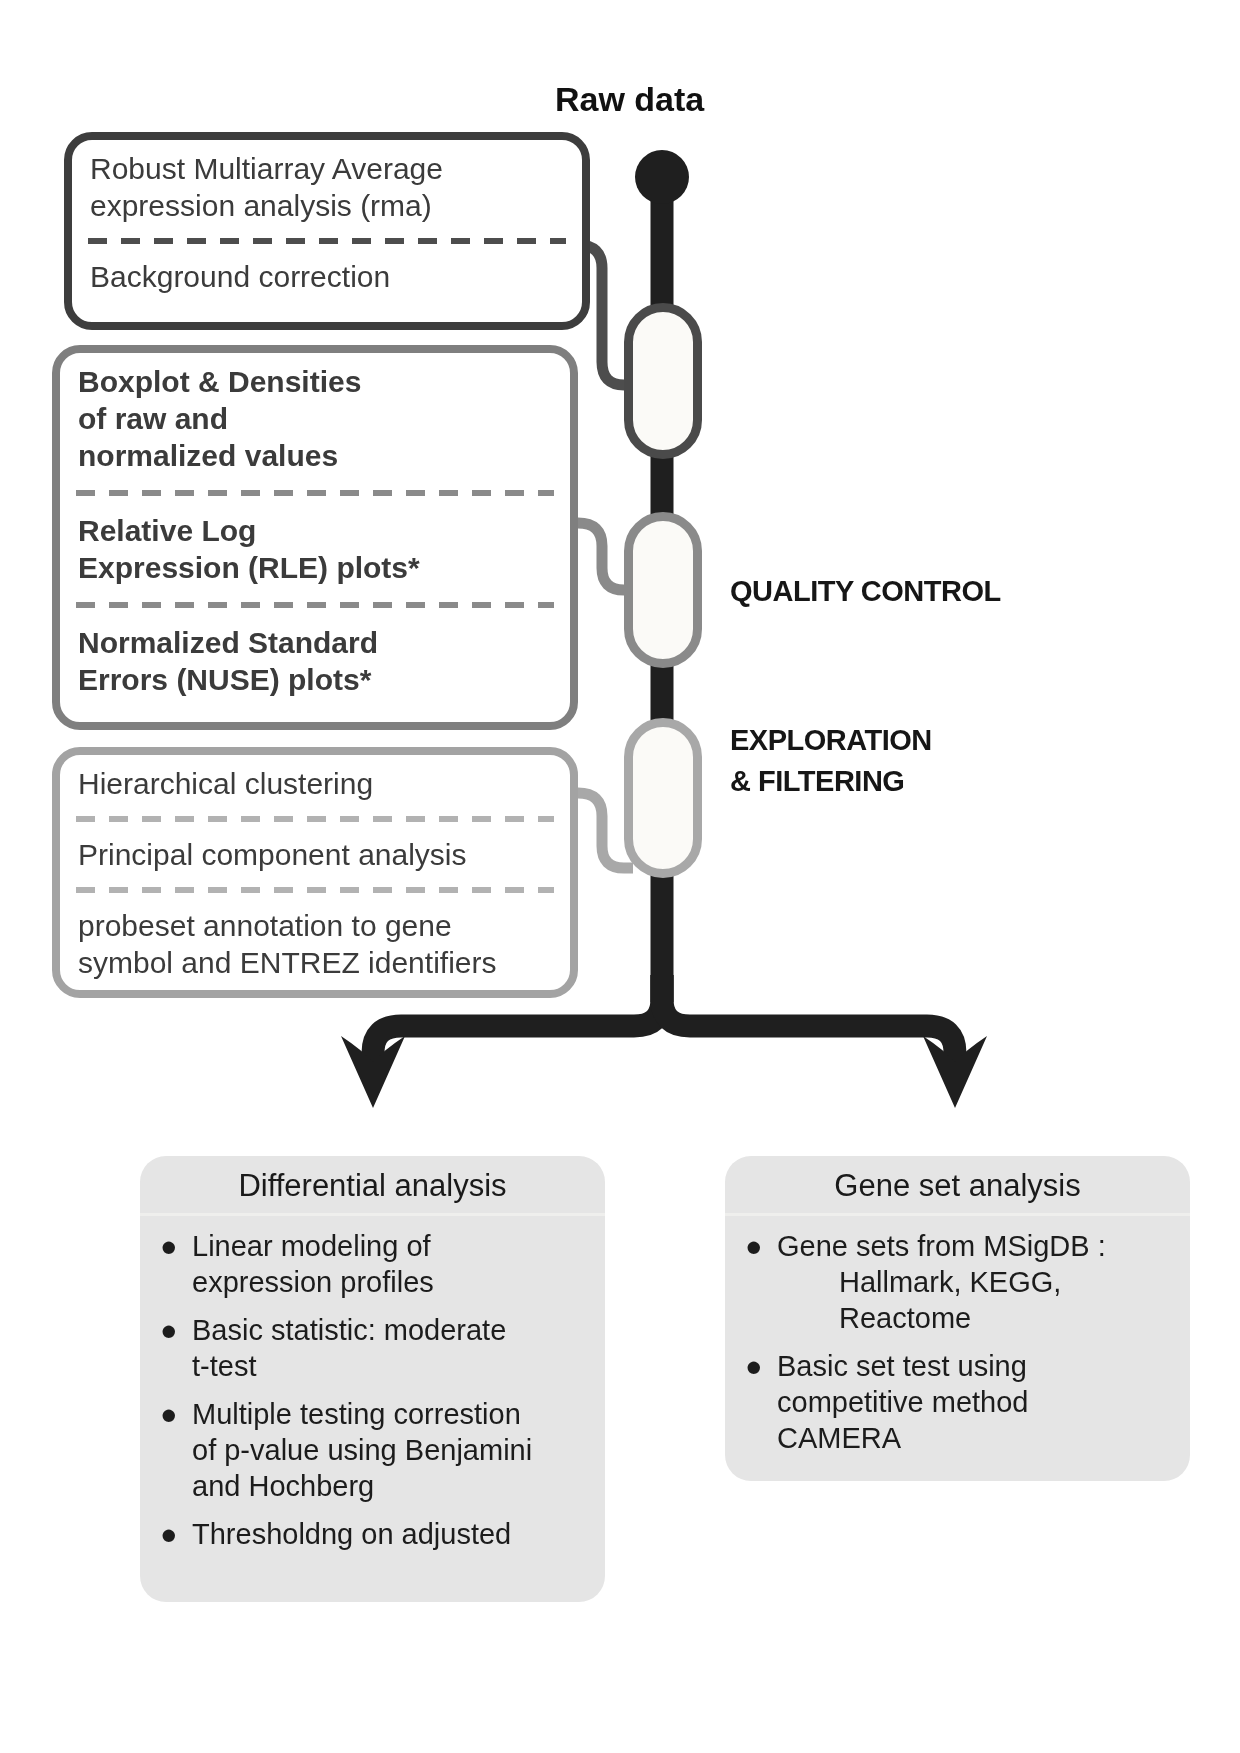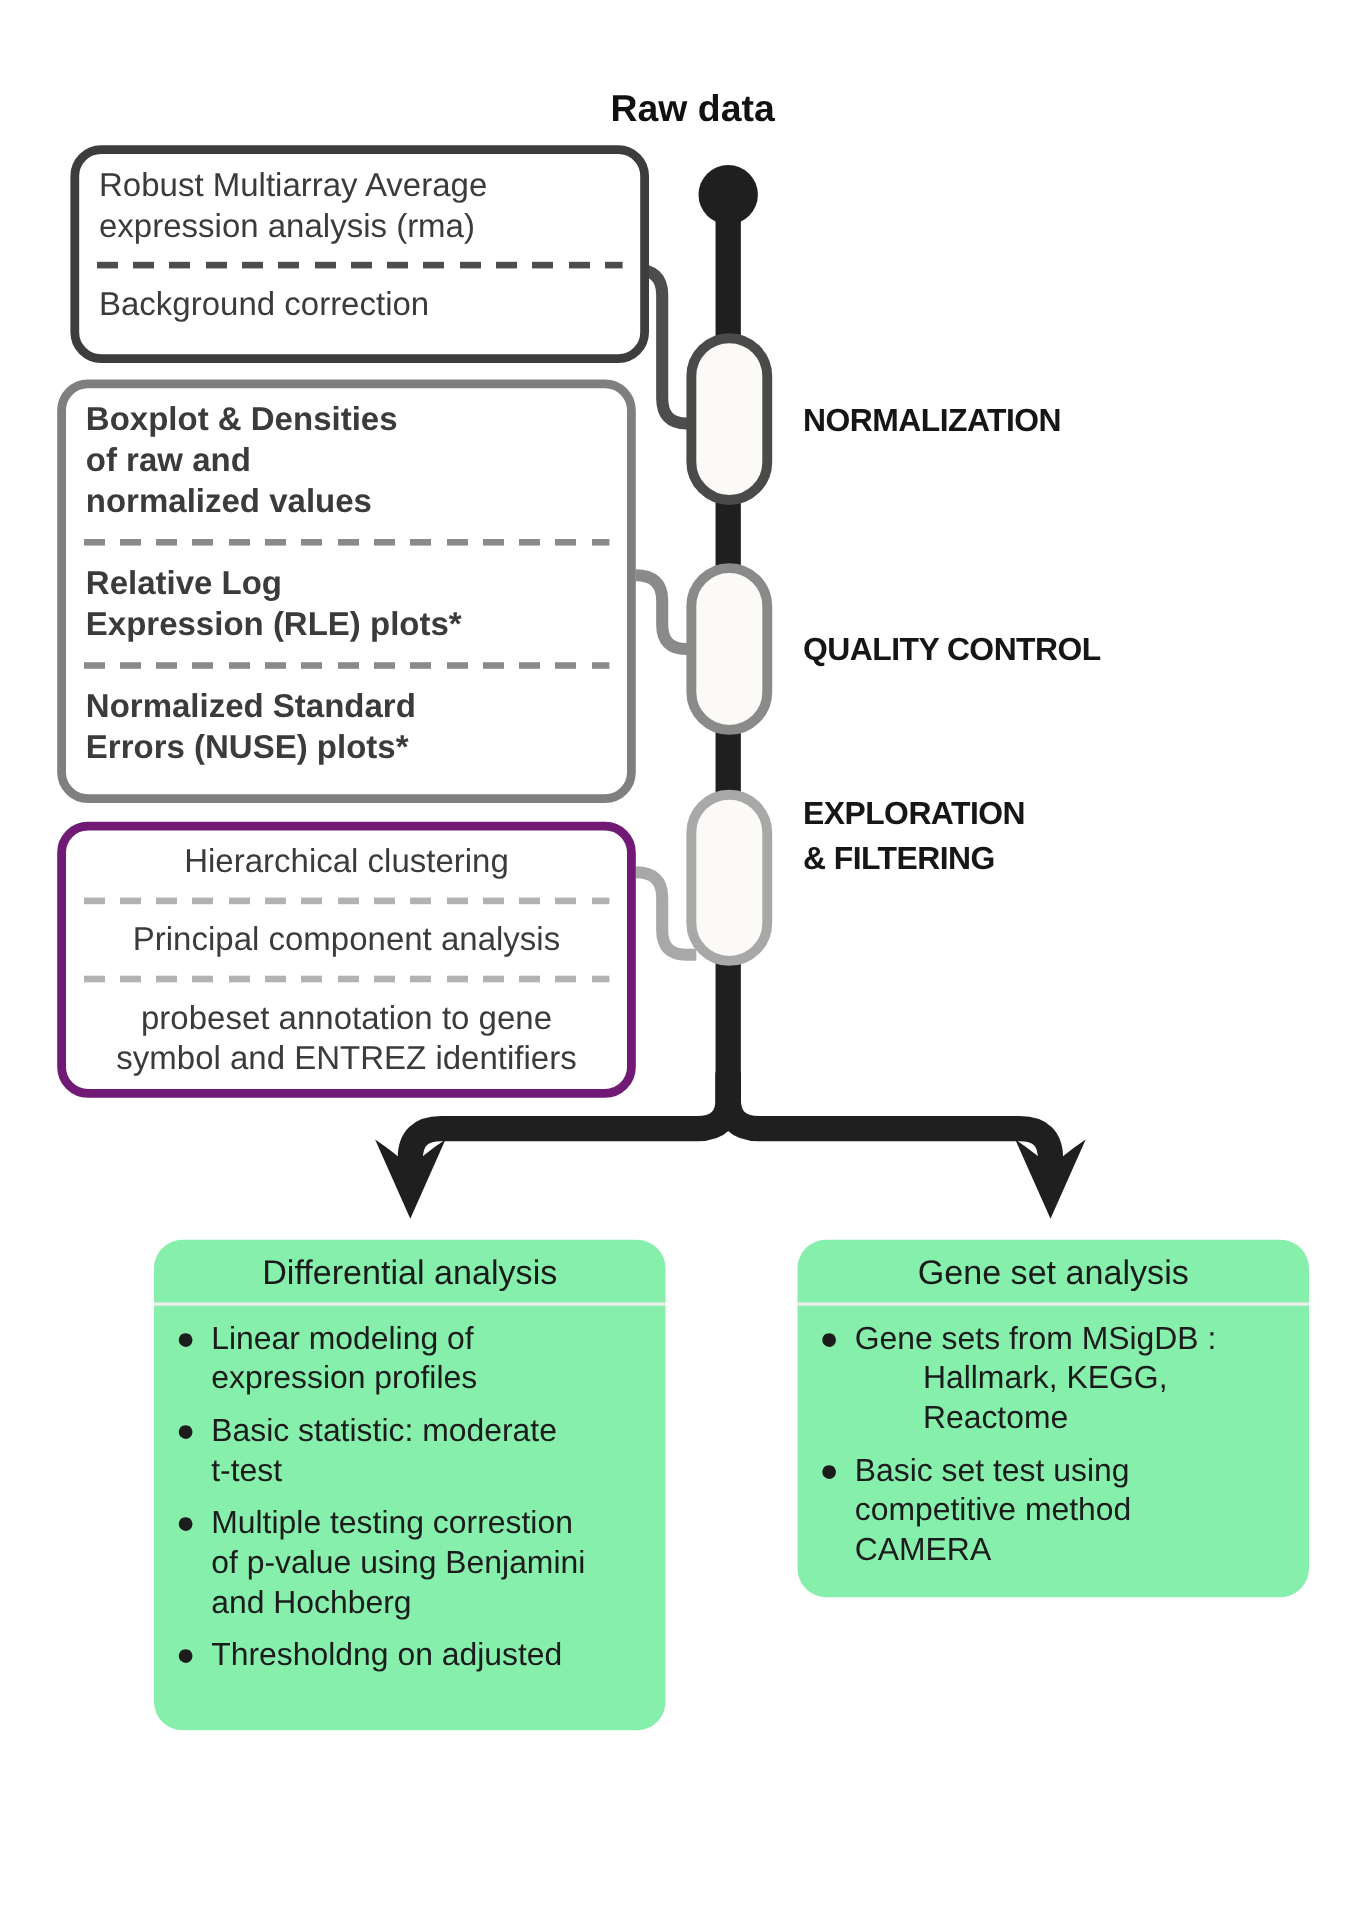--- a/index.html
+++ b/index.html
@@ -7,40 +7,40 @@
           font-family:"Liberation Sans",sans-serif;overflow:hidden;}
   svg.flow{position:absolute;left:0;top:0;}
 
   .raw-label{position:absolute;left:555px;top:80px;width:210px;text-align:left;
              font-size:34px;font-weight:bold;color:#111;}
 
   .mbox{position:absolute;left:52px;width:526px;border-radius:28px;background:#ffffff;
         box-sizing:border-box;padding:6px 16px;color:#3b3b3b;font-size:30px;line-height:37px;}
   .box1{top:132px;height:198px;border:8px solid #3d3d3d;margin-left:12px;}
   .box2{top:345px;height:385px;border:8px solid #7f7f7f;font-weight:bold;}
-  .box3{top:747px;height:251px;border:8px solid #701a75;text-align:center;}
+  .box3{top:747px;height:251px;border:8px solid #a3a3a3;}
   .msec{padding:4px 2px;}
   .mdash{height:6px;margin:10px 0;}
   .box2 .mdash{margin:12px 0;}
   .d1{background:repeating-linear-gradient(90deg,#4d4d4d 0 19px,transparent 19px 33px);}
   .d2{background:repeating-linear-gradient(90deg,#8a8a8a 0 19px,transparent 19px 33px);}
   .d3{background:repeating-linear-gradient(90deg,#b2b2b2 0 19px,transparent 19px 33px);}
 
   .capsule{position:absolute;left:624px;width:78px;border-radius:40px;background:#fbfaf7;
            box-sizing:border-box;}
   .cap1{top:303px;height:156px;border:9px solid #4a4a4a;}
   .cap2{top:512px;height:156px;border:9px solid #8a8a8a;}
   .cap3{top:718px;height:160px;border:9px solid #a8a8a8;}
 
   .stage{position:absolute;left:730px;font-weight:bold;color:#161616;font-size:29px;
          letter-spacing:-0.5px;line-height:41px;white-space:nowrap;}
   .s1{top:363px;} .s2{top:571px;} .s3{top:720px;}
 
-  .panel{position:absolute;background:#86efac;border-radius:26px;color:#1c1c1c;
-         box-sizing:border-box;}
+  .panel{position:absolute;background:#e5e5e5;border-radius:26px;color:#1c1c1c;
+         box-sizing:border-box;margin-top:29px;}
   .p-left{left:140px;top:1127px;width:465px;height:446px;}
   .p-right{left:725px;top:1127px;width:465px;height:325px;}
   .p-title{font-size:31px;text-align:center;padding:12px 0 9px;border-bottom:3px solid #efefed;
            color:#1a1a1a;}
   .p-body{padding:12px 12px 0 20px;font-size:29px;line-height:36px;}
   .bullet-item{display:flex;margin-bottom:12px;}
   .b-dot{width:32px;flex:0 0 32px;}
   .b-lines{flex:1;}
   .indent-cont{margin-left:62px;}
 </style>
@@ -104,21 +104,20 @@
     <div class="msec">
       <div>probeset annotation to gene</div>
       <div>symbol and ENTREZ identifiers</div>
     </div>
   </div>
 
   <div class="capsule cap1"></div>
   <div class="capsule cap2"></div>
   <div class="capsule cap3"></div>
 
-  <div class="stage s1">NORMALIZATION</div>
   <div class="stage s2">QUALITY CONTROL</div>
   <div class="stage s3">
     <div>EXPLORATION</div>
     <div>&amp; FILTERING</div>
   </div>
 
   <div class="panel p-left">
     <div class="p-title">Differential analysis</div>
     <div class="p-body">
       <div class="bullet-item">

